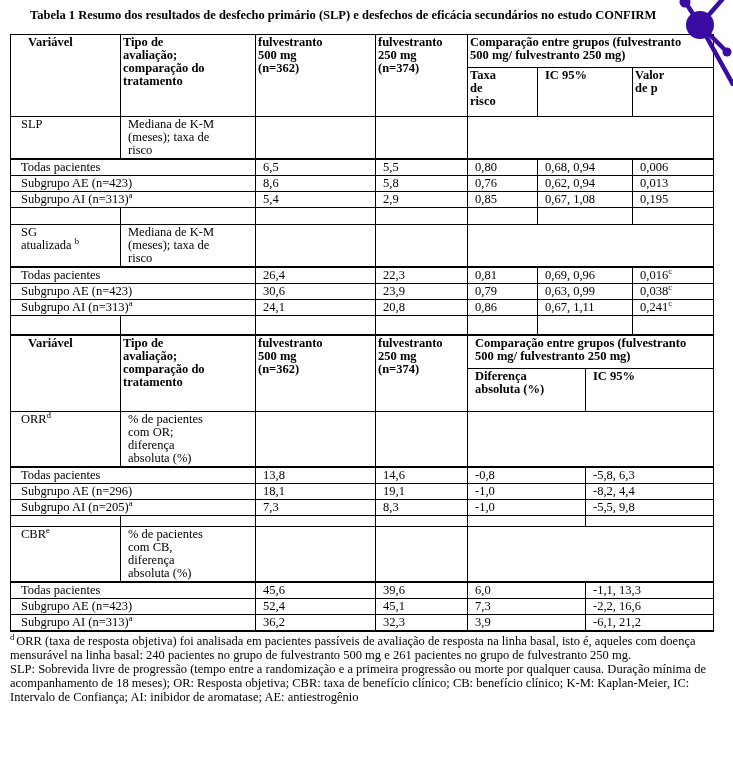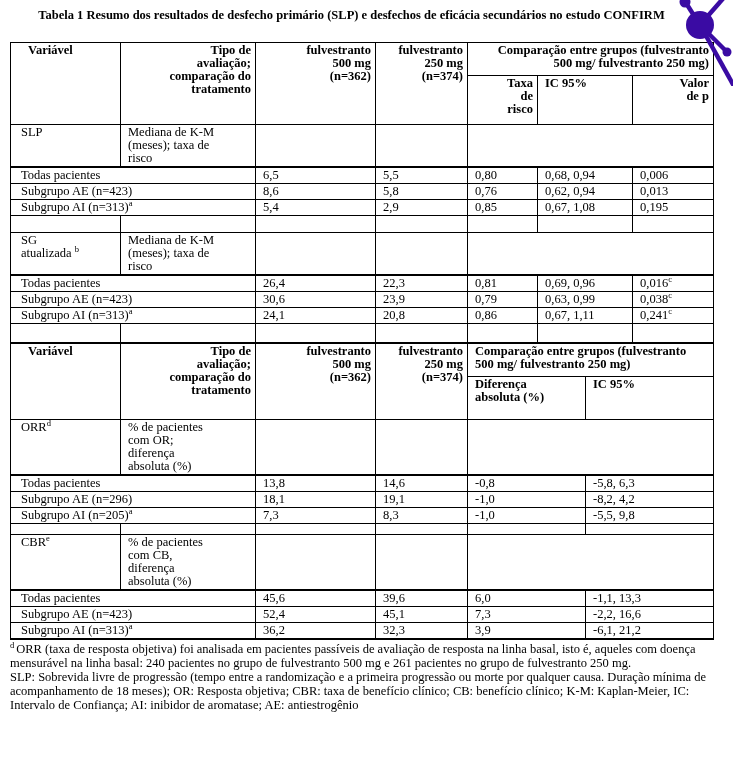--- a/index.html
+++ b/index.html
@@ -2,35 +2,35 @@
 <html><head>
 <meta charset="utf-8">
 <style>
   html,body{margin:0;padding:0;}
   body{
     width:733px;height:769px;overflow:hidden;background:#fff;color:#000;
     font-family:"Liberation Serif","DejaVu Serif",serif;
     position:relative;
   }
   .title{
-    margin:8px 60px 20px 30px;
-    text-align:center;font-weight:bold;font-size:12.5px;line-height:14px;
+    margin:8px 60px 12px 30px;
+    text-align:left;font-weight:bold;font-size:12.5px;line-height:14px;
   }
   .ornament{position:absolute;top:0;right:0;width:80px;height:86px;pointer-events:none;}
   table.t{
     border-collapse:collapse;table-layout:fixed;
     margin-left:10px;width:703px;
     font-size:12.5px;line-height:13px;padding-left:8px;
   }
   table.t td{
     border:1px solid #000;vertical-align:top;
     padding:1px 4px 1px 7px;overflow:hidden;
   }
   .b{font-weight:bold;}
-  .c{text-align:right;padding-left:2px !important;}
+  .c{text-align:left;padding-left:2px !important;}
   .pre{white-space:pre-line;}
   .lab{padding-left:10px !important;}
   .hv{padding-left:17px !important;}
   sup{font-size:8.5px;line-height:0;vertical-align:super;}
   tr.hdr-top td{height:30px;}
   tr.hdr-sub td{height:46px;}
   tr.hdr-sub2 td{height:40px;}
   tr.data td{height:13px;}
   tr.sp-mid td{height:14px;}
   tr.sp-end td{height:16px;}
@@ -229,21 +229,21 @@
     <td>13,8</td>
     <td>14,6</td>
     <td>-0,8</td>
     <td>-5,8, 6,3</td>
   </tr>
   <tr class="data">
     <td colspan="2" class="lab"><span>Subgrupo AE (n=296)</span><sup></sup></td>
     <td>18,1</td>
     <td>19,1</td>
     <td>-1,0</td>
-    <td>-8,2, 4,2</td>
+    <td>-8,2, 4,4</td>
   </tr>
   <tr class="data">
     <td colspan="2" class="lab"><span>Subgrupo AI (n=205)</span><sup>a</sup></td>
     <td>7,3</td>
     <td>8,3</td>
     <td>-1,0</td>
     <td>-5,5, 9,8</td>
   </tr>
 
   <tr class="sp-mid2">

